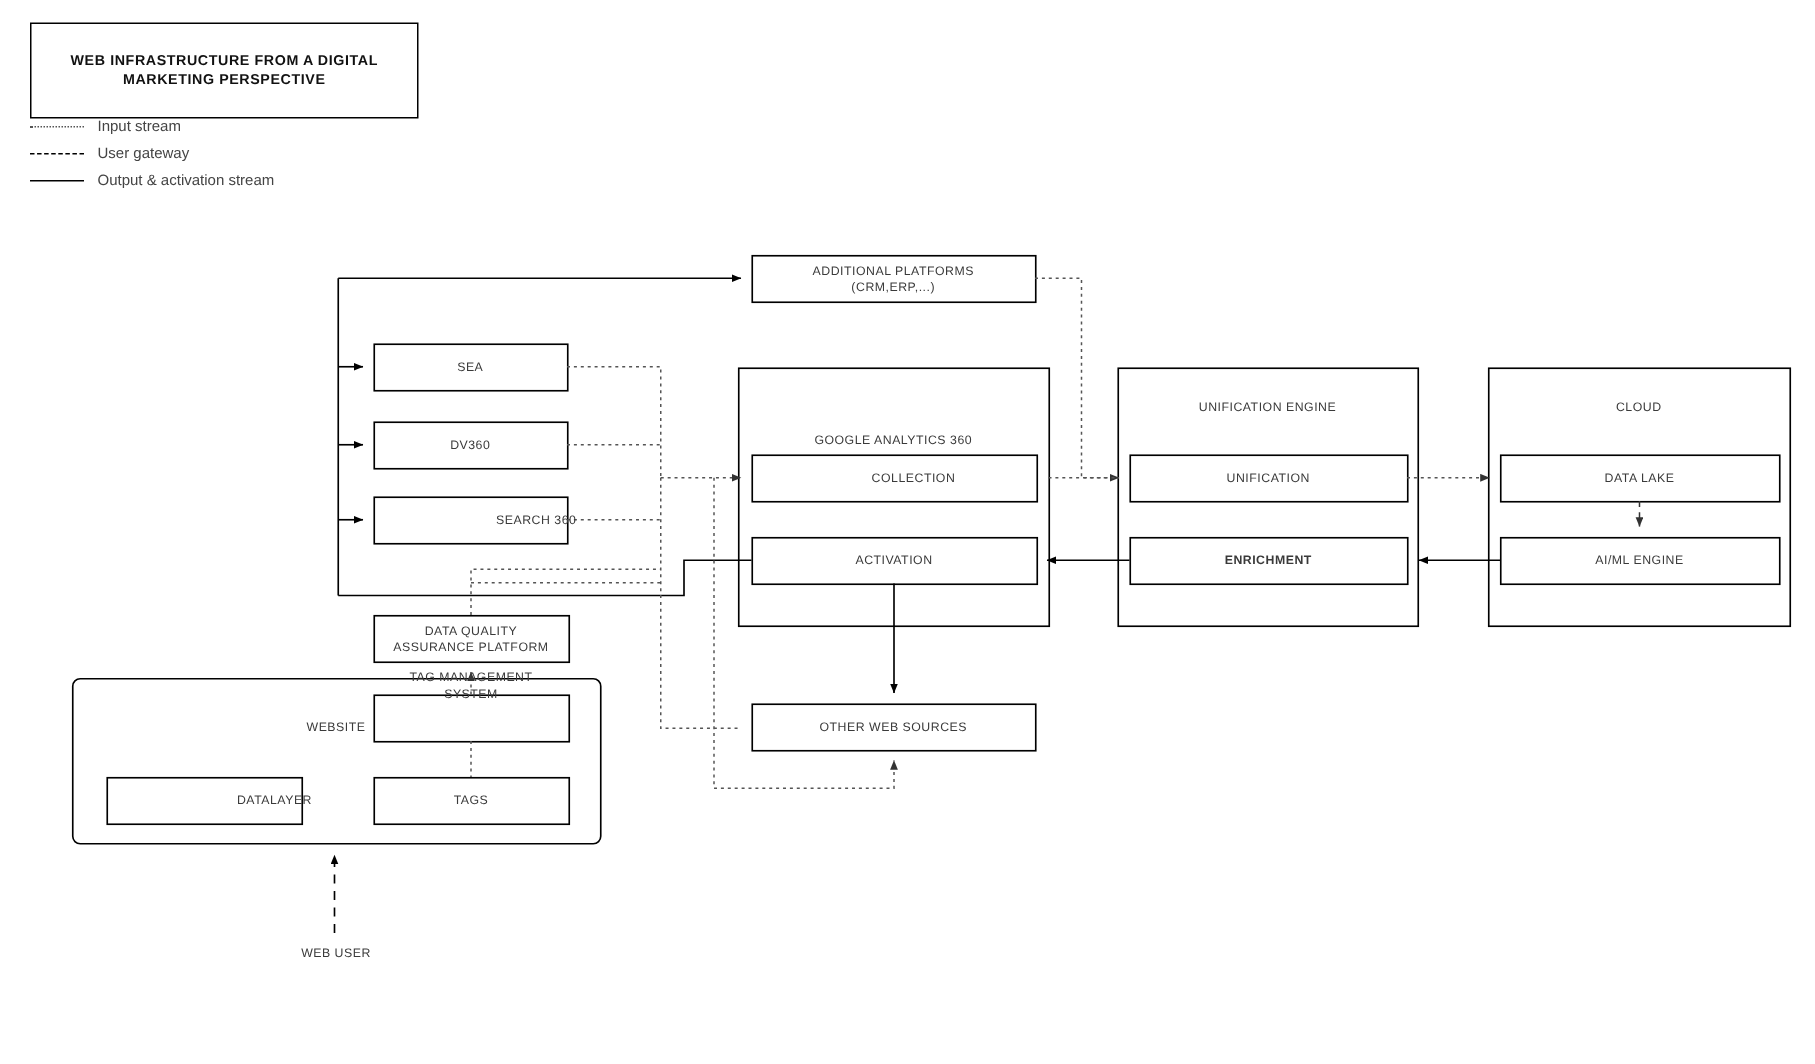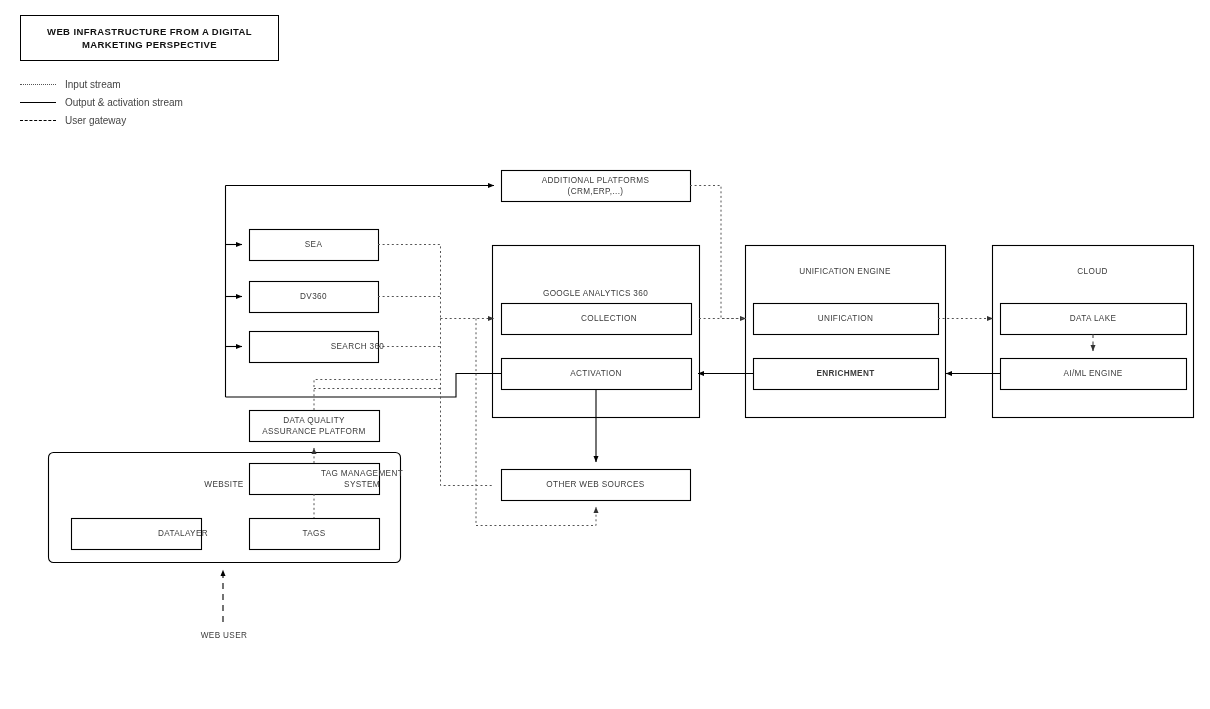--- a/index.html
+++ b/index.html
@@ -20,21 +20,21 @@
     left: 0;
     top: 0;
     width: 1210px;
     height: 709px;
   }
   .title-box {
     position: absolute;
     left: 20px;
     top: 15px;
     width: 259px;
-    height: 46px;
+    height: 64px;
     border: 1px solid #000000;
     display: flex;
     align-items: center;
     justify-content: center;
     text-align: center;
     box-sizing: border-box;
   }
   .title-text {
     font-size: 9.5px;
     font-weight: bold;
@@ -105,26 +105,26 @@
     <span>MARKETING PERSPECTIVE</span>
   </div>
 </div>
 
 <div class="legend">
   <div class="legend-row">
     <span class="legend-swatch dotted"></span>
     <span class="legend-label">Input stream</span>
   </div>
   <div class="legend-row">
+    <span class="legend-swatch dashed"></span>
+    <span class="legend-label">User gateway</span>
+  </div>
+  <div class="legend-row">
     <span class="legend-swatch solid"></span>
     <span class="legend-label">Output &amp; activation stream</span>
-  </div>
-  <div class="legend-row">
-    <span class="legend-swatch dashed"></span>
-    <span class="legend-label">User gateway</span>
   </div>
 </div>
 
 <svg id="canvas" viewBox="0 0 1210 709">
   <defs>
     <marker id="arrow" markerWidth="7" markerHeight="7" refX="6.2" refY="2.6" orient="auto" markerUnits="userSpaceOnUse">
       <path d="M0,0 L6.4,2.6 L0,5.2 z" fill="#000"></path>
     </marker>
     <marker id="arrowg" markerWidth="7" markerHeight="7" refX="6.2" refY="2.6" orient="auto" markerUnits="userSpaceOnUse">
       <path d="M0,0 L6.4,2.6 L0,5.2 z" fill="#333"></path>
@@ -219,17 +219,17 @@
     <div class="node-label" style="left: 501px; top: 358px; width: 190px; height: 31px;">ACTIVATION</div>
     <div class="group-label" style="left: 745px; top: 266px; width: 200px;">UNIFICATION ENGINE</div>
     <div class="node-label" style="left: 753px; top: 303px; width: 185px; height: 31px;">UNIFICATION</div>
     <div class="node-label" style="left: 753px; top: 358px; width: 185px; height: 31px; font-weight: bold;">ENRICHMENT</div>
     <div class="group-label" style="left: 992px; top: 266px; width: 201px;">CLOUD</div>
     <div class="node-label" style="left: 1000px; top: 303px; width: 186px; height: 31px;">DATA LAKE</div>
     <div class="node-label" style="left: 1000px; top: 358px; width: 186px; height: 31px;">AI/ML ENGINE</div>
     <div class="node-label" style="left: 501px; top: 469px; width: 189px; height: 31px;">OTHER WEB SOURCES</div>
     <div class="node-label" style="left: 249px; top: 410px; width: 130px; height: 31px;">DATA QUALITY<br>ASSURANCE PLATFORM</div>
     <div class="group-label" style="left: 48px; top: 479px; width: 352px;">WEBSITE</div>
-    <div class="node-label" style="left: 249px; top: 463px; width: 130px; height: 31px; margin-left: 48px;">TAG MANAGEMENT<br>SYSTEM</div>
+    <div class="node-label" style="left: 249px; top: 441px; width: 130px; height: 31px;">TAG MANAGEMENT<br>SYSTEM</div>
     <div class="node-label" style="left: 71px; top: 518px; width: 130px; height: 31px; padding-left: 47px;">DATALAYER</div>
     <div class="node-label" style="left: 249px; top: 518px; width: 130px; height: 31px;">TAGS</div>
     <div class="node-label" style="left: 186px; top: 628px; width: 76px; height: 14px;">WEB USER</div>
   </div>
 
 </body></html>

